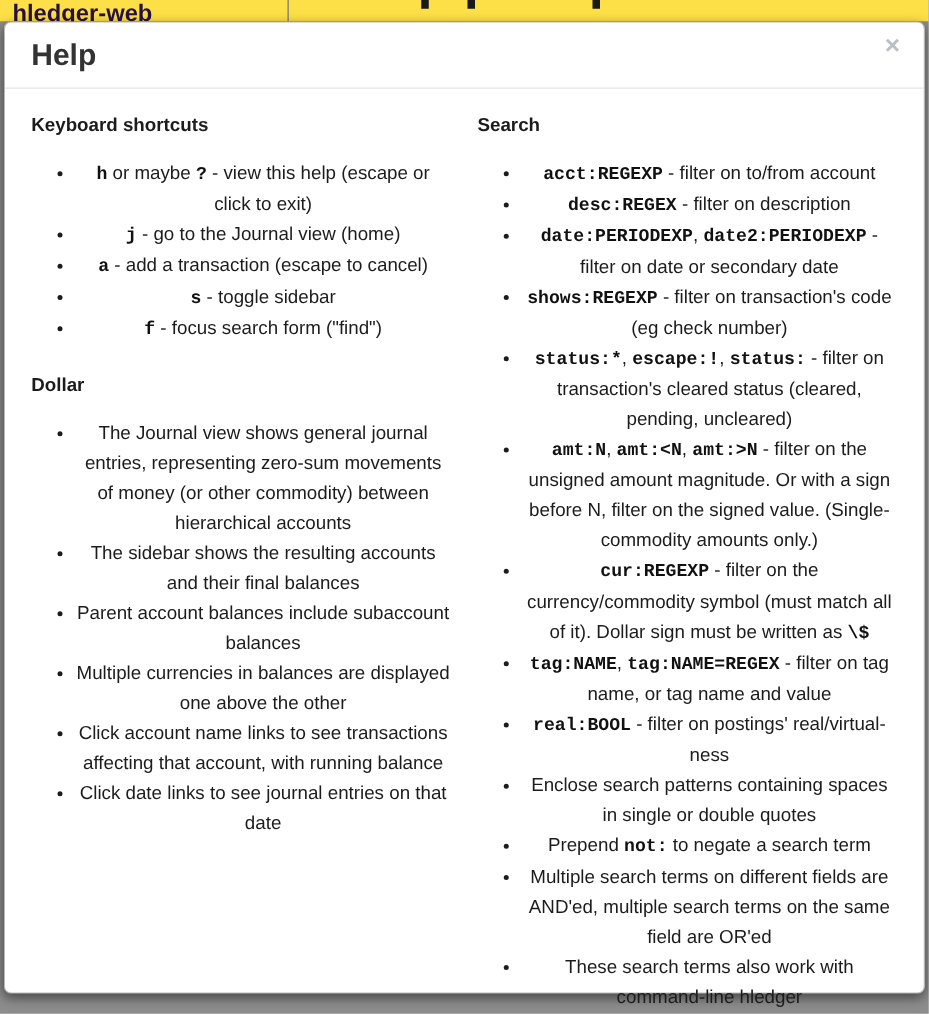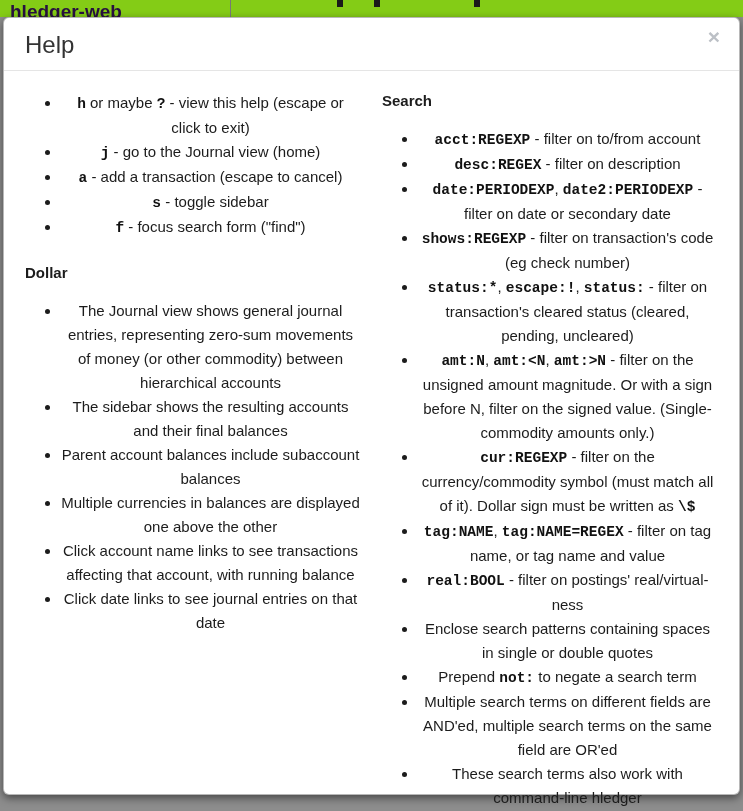--- a/index.html
+++ b/index.html
@@ -8,21 +8,21 @@
     position: relative;
     overflow: hidden;
     background: #8d8d8d;
     font-family: "Liberation Sans", sans-serif;
     -webkit-font-smoothing: antialiased;
   }
 
   
   .top-strip {
     position: absolute; top: 0; left: 0; right: 0; height: 17px;
-    background: #84cc16;
+    background: #fde047;
   }
   .bg-divider {
     position: absolute; top: 0; left: 230px; width: 1px; height: 17px;
     background: #787876;
   }
   .bg-brand {
     position: absolute; top: 1px; left: 10px;
     font-size: 19px; font-weight: 700;
     color: #28103f;
     letter-spacing: 0;
@@ -48,21 +48,21 @@
     box-shadow: 0 3px 9px rgba(0,0,0,0.5);
   }
   .modal-header {
     position: relative;
     padding: 12px 20px 10px 21px;
     border-bottom: 1px solid #e5e5e5;
   }
   .modal-title {
     margin: 0;
     font-size: 24px;
-    font-weight: 400;
+    font-weight: 700;
     line-height: 30px;
     color: #333333;
   }
   .close-btn {
     position: absolute;
     top: 6px; right: 17px;
     background: none; border: 0; padding: 2px;
     font-size: 21px;
     font-weight: 700;
     line-height: 1;
@@ -119,20 +119,21 @@
   <div class="bg-frag frag-3"></div>
 </div>
 
 <div class="modal">
   <div class="modal-header">
     <h3 class="modal-title">Help</h3>
     <button class="close-btn">×</button>
   </div>
   <div class="modal-body">
     <div class="col col-left">
+        <h4 class="section-heading">Keyboard shortcuts</h4>
         <ul class="help-list">
           <li><code>h</code> or maybe <code>?</code> - view this help (escape or click to exit)</li>
           <li><code>j</code> - go to the Journal view (home)</li>
           <li><code>a</code> - add a transaction (escape to cancel)</li>
           <li><code>s</code> - toggle sidebar</li>
           <li><code>f</code> - focus search form ("find")</li>
         </ul>
         <h4 class="section-heading">Dollar</h4>
         <ul class="help-list">
           <li>The Journal view shows general journal entries, representing zero-sum movements of money (or other commodity) between hierarchical accounts</li>

